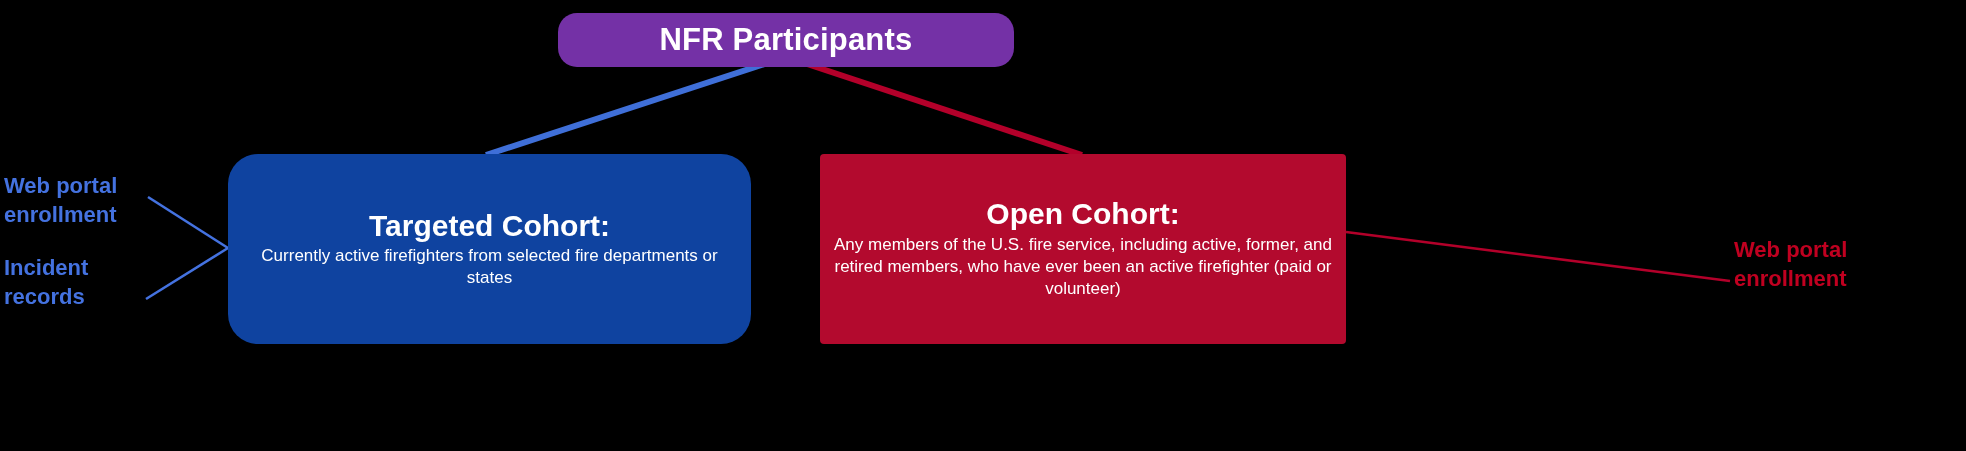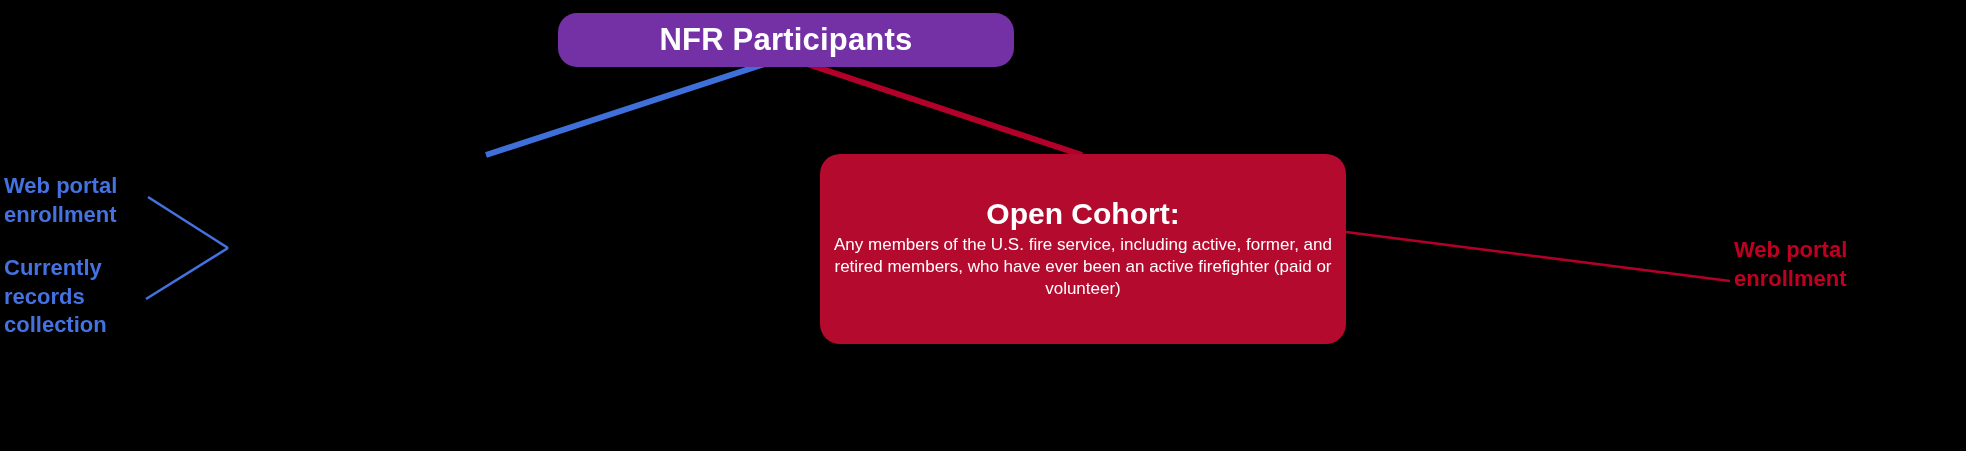--- a/index.html
+++ b/index.html
@@ -64,21 +64,21 @@
     background: #0F43A0;
     border-radius: 30px;
     padding: 0 10px;
   }
   #node-open {
     left: 820px;
     top: 154px;
     width: 526px;
     height: 190px;
     background: #B30A2E;
-    border-radius: 20px;
+    border-radius: 4px;
     padding: 0 10px;
   }
   .node .heading {
     font-size: 30px;
     font-weight: bold;
     margin-bottom: 2px;
     white-space: nowrap;
   }
   .node .body {
     font-size: 17px;
@@ -134,35 +134,38 @@
 
     <polyline points="146,299 228,248" fill="none" stroke="#4472E0" stroke-width="2.6"></polyline>
 
     <polyline points="1346,232 1730,281" fill="none" stroke="#B3002A" stroke-width="2.6"></polyline>
   </svg>
 
   <div class="node" id="node-root">
     <div class="title">NFR Participants</div>
   </div>
 
+  <div class="node" id="node-targeted">
+    <div class="heading">Targeted Cohort:</div>
+    <div class="body">Currently active firefighters from selected fire departments or states</div>
+  </div>
 
   <div class="node" id="node-open">
     <div class="heading">Open Cohort:</div>
     <div class="body">Any members of the U.S. fire service, including active, former, and retired members, who have ever been an active firefighter (paid or volunteer)</div>
   </div>
 
   <div class="side-label blue" id="label-web-portal-left">
     <div>Web portal</div>
     <div>enrollment</div>
   </div>
 
   <div class="side-label blue" id="label-incident-records">
-    <div>Currently</div>
+    <div>Incident</div>
     <div>records</div>
-    <div>collection</div>
   </div>
 
   <div class="side-label red" id="label-web-portal-right">
     <div>Web portal</div>
     <div>enrollment</div>
   </div>
 
 </div>
 
 </body></html>

